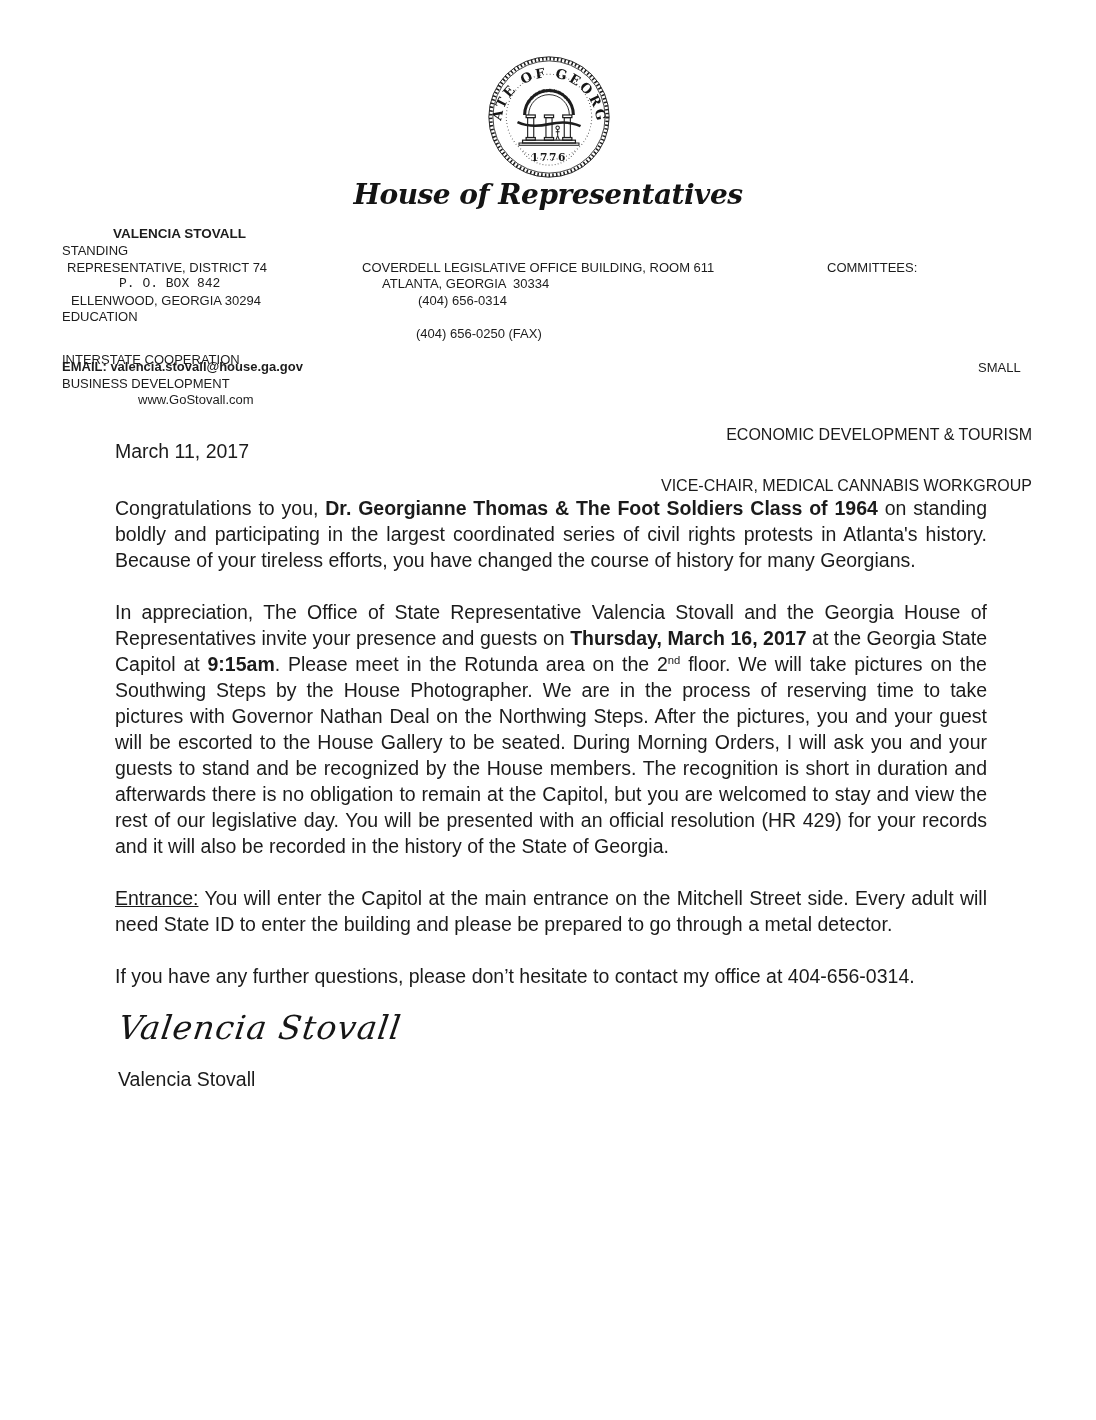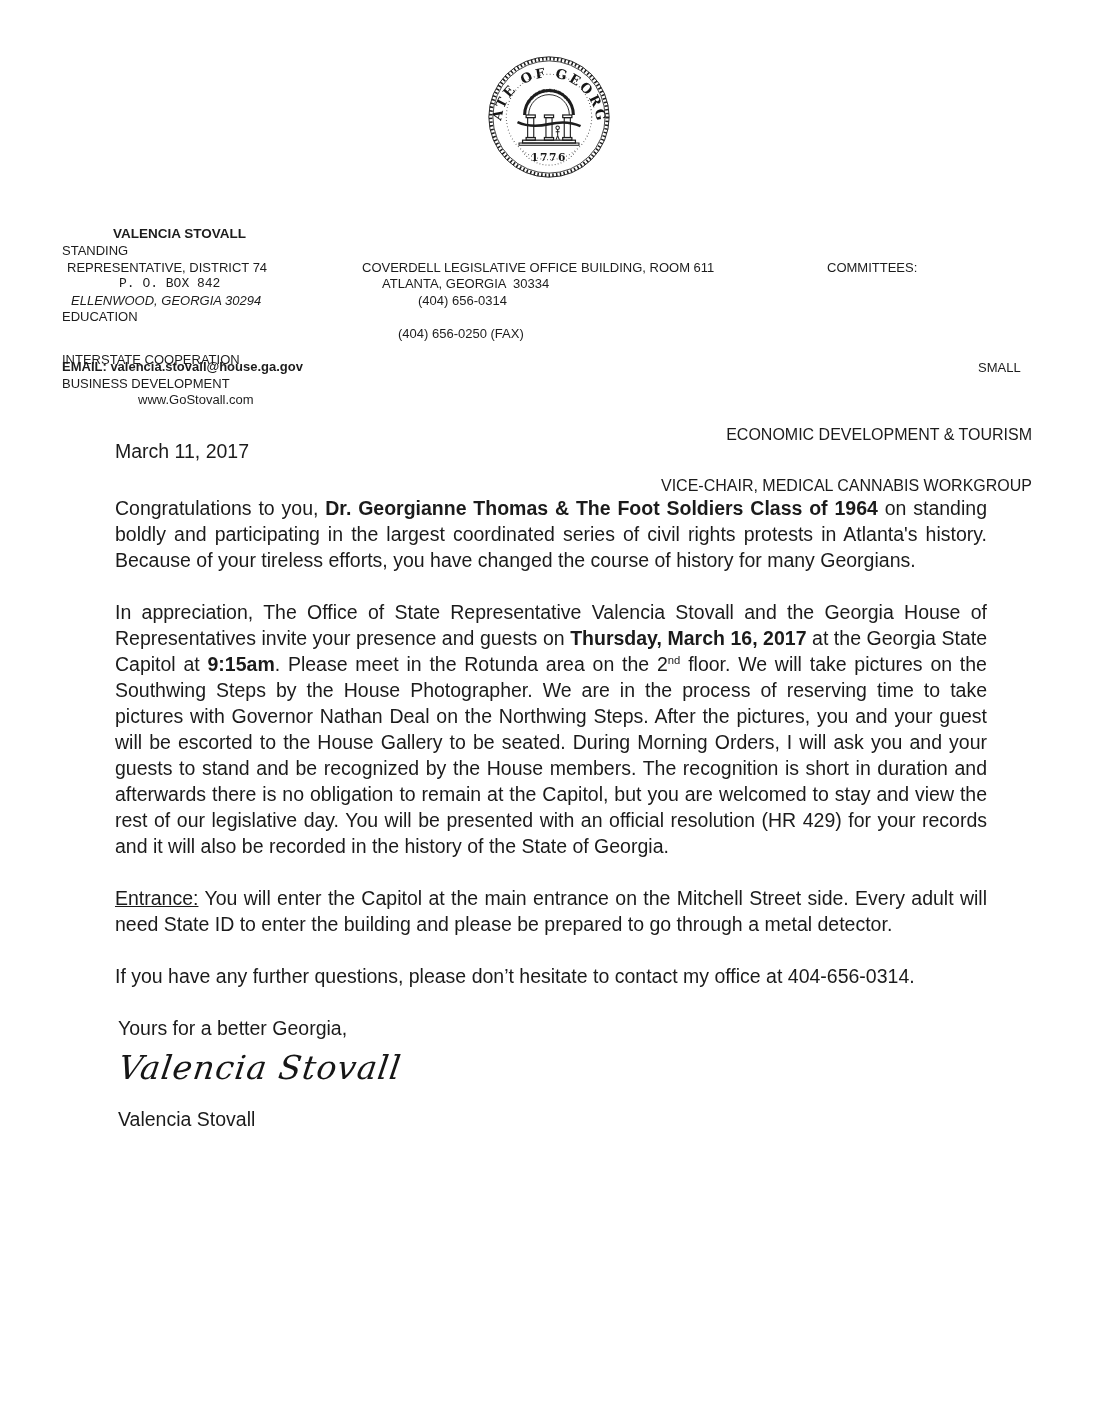--- a/index.html
+++ b/index.html
@@ -21,30 +21,30 @@
     font-style:italic;font-weight:bold;
     font-size:28px;letter-spacing:-0.5px;
     color:#141414;
   }
   .lh-line{position:absolute;font-size:13px;line-height:16px;white-space:pre;color:#1c1c1c;}
   .lh-bold{font-weight:bold;}
   .lh-name{left:113px;top:226px;font-size:13.5px;}
   .lh-standing{left:62px;top:243px;text-align:center;}
   .lh-repdist{left:67px;top:260px;}
   .lh-pobox{left:119px;top:276px;font-family:Liberation Mono, monospace;}
-  .lh-city{left:71px;top:293px;font-style:italic;}
+  .lh-city{left:71px;top:293px;}
   .lh-education{left:62px;top:309px;}
   .lh-interstate{left:62px;top:352px;text-align:center;}
   .lh-email{left:62px;top:359px;}
   .lh-business{left:62px;top:376px;}
   .lh-website{left:138px;top:392px;}
   .lh-coverdell{left:362px;top:260px;}
   .lh-atlanta{left:382px;top:276px;}
   .lh-phone{left:418px;top:293px;}
-  .lh-fax{left:398px;top:326px;text-align:right;}
+  .lh-fax{left:416px;top:326px;text-align:right;}
   .lh-committees{left:827px;top:260px;}
   .lh-small{left:978px;top:360px;}
   .lh-econ-block{right:64px;top:392px;text-align:right;line-height:17px;white-space:pre;font-size:16px;position:absolute;}
   
   .body-block{
     position:absolute;left:115px;top:438px;width:872px;
     font-size:19.5px;line-height:26px;color:#1b1b1b;
   }
   .date{margin-left:0;margin-bottom:31px;}
   .para{text-align:justify;margin:0 0 26px 0;}
@@ -109,20 +109,21 @@
       <line x1="68.5" y1="78.5" x2="66.8" y2="82.5"></line>
       <line x1="68.5" y1="78.5" x2="70.2" y2="82.5"></line>
     </g>
 
     <rect x="34" y="82.8" width="52" height="2.8" fill="none" stroke="#1d1d1d" stroke-width="1.2"></rect>
     <rect x="30.5" y="85.6" width="59" height="2.2" fill="none" stroke="#1d1d1d" stroke-width="1"></rect>
     <text x="60" y="103.5" text-anchor="middle" font-size="10.5" font-weight="bold" font-family="'DejaVu Serif', serif" fill="#161616" letter-spacing="1.5">1776</text>
     <path d="M 34,94 A 32,32 0 0 0 86,94" fill="none" stroke="#1d1d1d" stroke-width="1.1" stroke-dasharray="0.6,2.4"></path>
   </svg>
 
+  <div class="lh-title">House of Representatives</div>
 
   <div>
     <div class="lh-line lh-bold lh-name">VALENCIA STOVALL</div>
     <div class="lh-line lh-standing">STANDING</div>
     <div class="lh-line lh-repdist">REPRESENTATIVE, DISTRICT 74</div>
     <div class="lh-line lh-pobox">P. O. BOX 842</div>
     <div class="lh-line lh-city">ELLENWOOD, GEORGIA 30294</div>
     <div class="lh-line lh-education">EDUCATION</div>
     <div class="lh-line lh-interstate">INTERSTATE COOPERATION</div>
     <div class="lh-line lh-bold lh-email">EMAIL: valencia.stovall@house.ga.gov</div>
@@ -147,21 +148,20 @@
 
     <p class="para"><span>Congratulations to you, </span><b>Dr. Georgianne Thomas &amp; The Foot Soldiers Class of 1964</b><span> on standing boldly and participating in the largest coordinated series of civil rights protests in Atlanta's history. Because of your tireless efforts, you have changed the course of history for many Georgians.</span></p>
 
     <p class="para"><span>In appreciation, The Office of State Representative Valencia Stovall and the Georgia House of Representatives invite your presence and guests on </span><b>Thursday, March 16, 2017</b><span> at the Georgia State Capitol at </span><b>9:15am</b><span>. Please meet in the Rotunda area on the 2</span><sup>nd</sup><span> floor. We will take pictures on the Southwing Steps by the House Photographer. We are in the process of reserving time to take pictures with Governor Nathan Deal on the Northwing Steps. After the pictures, you and your guest will be escorted to the House Gallery to be seated. During Morning Orders, I will ask you and your guests to stand and be recognized by the House members. The recognition is short in duration and afterwards there is no obligation to remain at the Capitol, but you are welcomed to stay and view the rest of our legislative day. You will be presented with an official resolution (HR 429) for your records and it will also be recorded in the history of the State of Georgia.</span></p>
 
     <p class="para"><span class="u">Entrance:</span><span> You will enter the Capitol at the main entrance on the Mitchell Street side. Every adult will need State ID to enter the building and please be prepared to go through a metal detector.</span></p>
 
 
     <p class="para"><span>If you have any further questions, please don’t hesitate to contact my office at 404-656-0314.</span></p>
 
-    <div class="closing">Yours for a better Georgia,</div>
 
     <div class="signature">Valencia Stovall</div>
 
     <div class="sig-block">
       <div>Valencia Stovall</div>
     </div>
   </div>
 
 </div>
 

